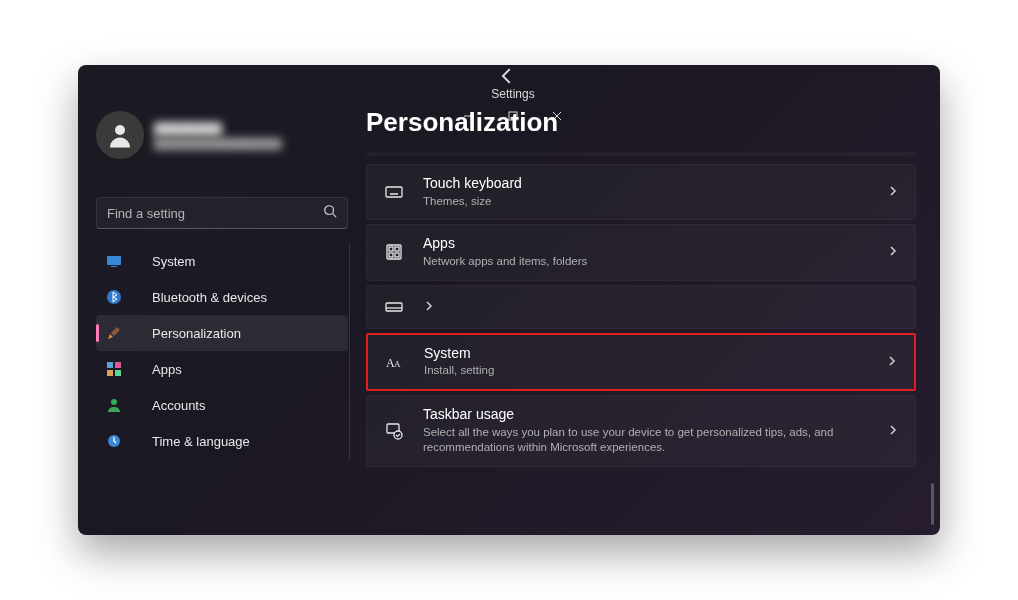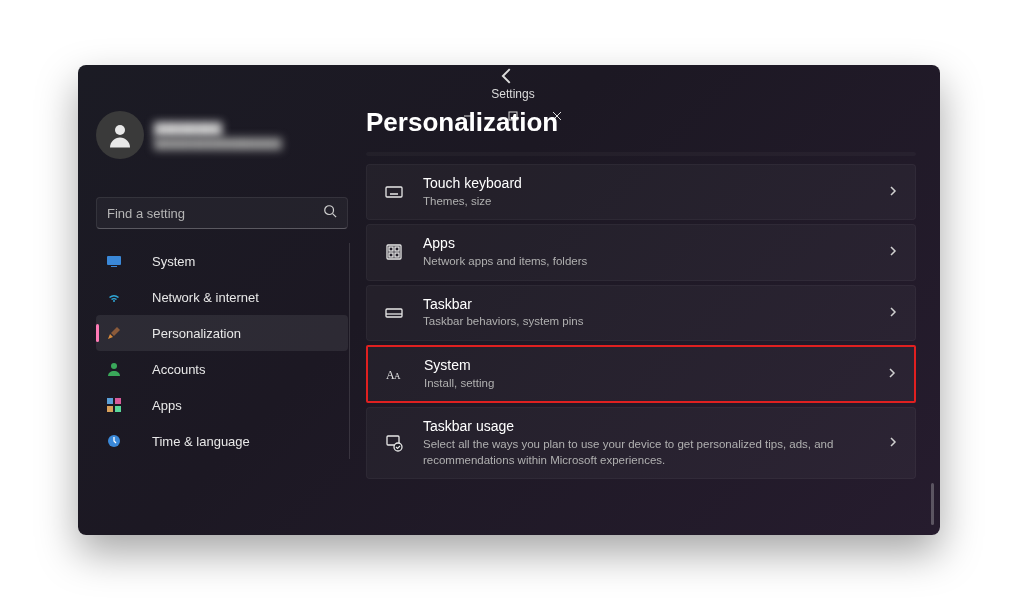--- a/index.html
+++ b/index.html
@@ -248,54 +248,55 @@
           <span class="nav-icon">
             <svg viewBox="0 0 16 16" fill="#3a88d8">
                 <rect x="1" y="3" width="14" height="9" rx="1"></rect>
                 <rect x="5" y="13" width="6" height="1"></rect>
               </svg>
           </span>
           <span>System</span>
         </div>
         <div class="nav-item">
           <span class="nav-icon">
-            <svg viewBox="0 0 16 16" fill="#2fa8d8">
-                <path d="M8 13a1 1 0 100-2 1 1 0 000 2zm-3-3a5 5 0 016 0l-1 1a3.5 3.5 0 00-4 0zm-2-2a8 8 0 0110 0l-1 1a6.5 6.5 0 00-8 0z"></path>
-              </svg>
-          </span>
-          <span>Network &amp; internet</span>
+            <svg viewBox="0 0 16 16">
+                <circle cx="8" cy="8" r="7" fill="#2f7ad1"></circle>
+                <path d="M7 3v10l4-3-4-2 4-2-4-3z" fill="none" stroke="#fff" stroke-width="1"></path>
+              </svg>
+          </span>
+          <span>Bluetooth &amp; devices</span>
         </div>
         <div class="nav-item selected">
           <span class="nav-icon">
             <svg viewBox="0 0 16 16">
                 <path fill="#d88a3a" d="M2 14l2-5 3 3-5 2z"></path>
                 <path fill="#8a5a3a" d="M5 8l6-6 3 3-6 6z"></path>
               </svg>
           </span>
           <span>Personalization</span>
-        </div>
-        <div class="nav-item">
-          <span class="nav-icon">
-            <svg viewBox="0 0 16 16" fill="#3aa85a">
-                <circle cx="8" cy="5" r="3"></circle>
-                <path d="M2 15c0-3 2.7-5 6-5s6 2 6 5"></path>
-              </svg>
-          </span>
-          <span>Accounts</span>
         </div>
         <div class="nav-item">
           <span class="nav-icon">
             <svg viewBox="0 0 16 16">
                 <rect x="1" y="1" width="6" height="6" fill="#5aa0d8"></rect>
                 <rect x="9" y="1" width="6" height="6" fill="#d85a9a"></rect>
                 <rect x="1" y="9" width="6" height="6" fill="#d8a05a"></rect>
                 <rect x="9" y="9" width="6" height="6" fill="#5ad89a"></rect>
               </svg>
           </span>
           <span>Apps</span>
+        </div>
+        <div class="nav-item">
+          <span class="nav-icon">
+            <svg viewBox="0 0 16 16" fill="#3aa85a">
+                <circle cx="8" cy="5" r="3"></circle>
+                <path d="M2 15c0-3 2.7-5 6-5s6 2 6 5"></path>
+              </svg>
+          </span>
+          <span>Accounts</span>
         </div>
         <div class="nav-item">
           <span class="nav-icon">
             <svg viewBox="0 0 16 16" fill="none" stroke="#3a88d8" stroke-width="1.3">
                 <circle cx="8" cy="8" r="6" fill="#3a88d8" stroke="none"></circle>
                 <path d="M8 4v4l2 2" stroke="#fff"></path>
               </svg>
           </span>
           <span>Time &amp; language</span>
         </div>
@@ -350,24 +351,20 @@
         </span>
       </div>
 
       <div class="card">
         <span class="card-icon">
           <svg viewBox="0 0 20 20" fill="none" stroke="currentColor" stroke-width="1.3">
               <rect x="2" y="6" width="16" height="8" rx="1"></rect>
               <line x1="2" y1="11" x2="18" y2="11"></line>
             </svg>
         </span>
-        <div class="card-text">
-          <div class="card-title">Taskbar</div>
-          <div class="card-sub">Taskbar behaviors, system pins</div>
-        </div>
         <span class="chevron">
           <svg viewBox="0 0 12 12" fill="none" stroke="currentColor" stroke-width="1.5">
               <path d="M4 2l4 4-4 4"></path>
             </svg>
         </span>
       </div>
 
       <div class="card highlight">
         <span class="card-icon">
           <svg viewBox="0 0 20 20" fill="currentColor">

